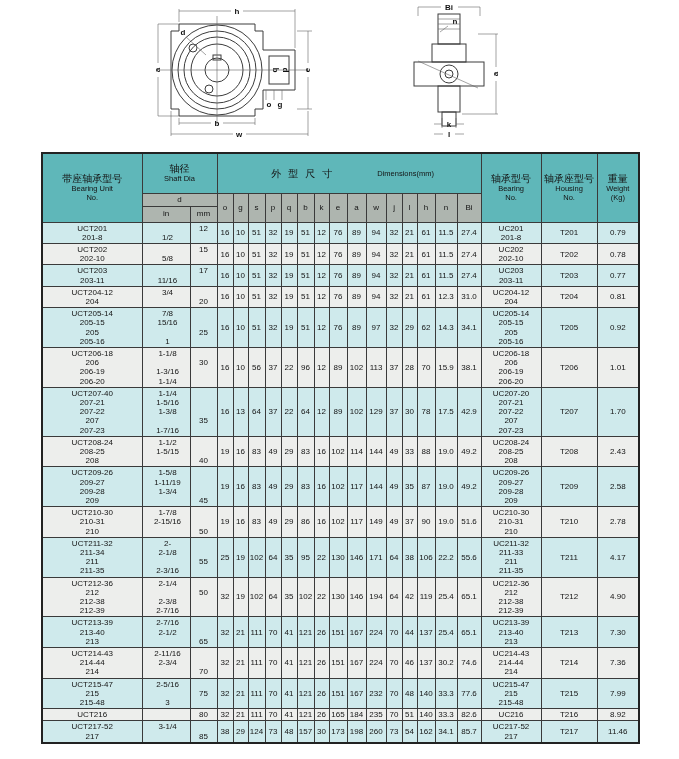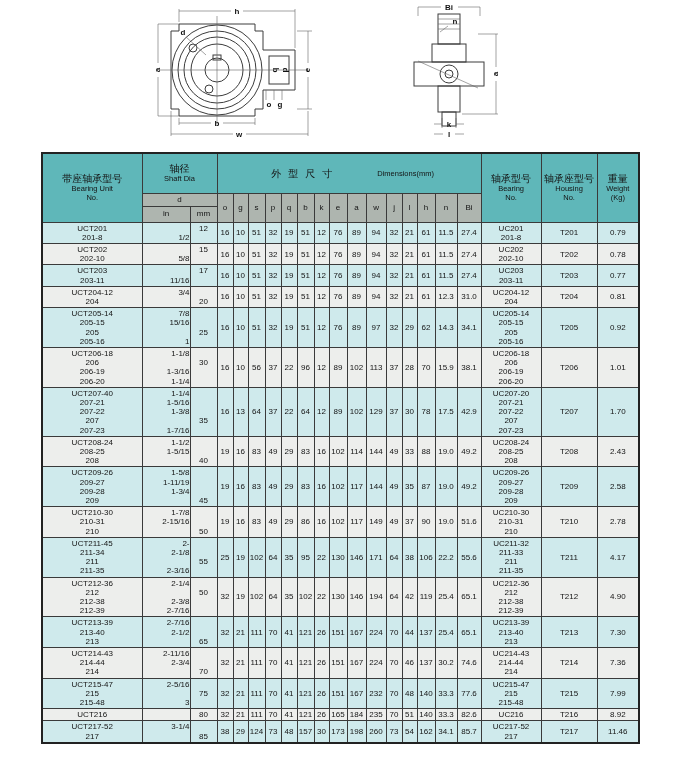--- a/index.html
+++ b/index.html
@@ -18,21 +18,21 @@
   .cn{font-size:10px;line-height:11px}
   .en{font-size:7.5px;line-height:9px}
   .dims-line{display:flex;justify-content:center;align-items:center;gap:38px}
   .cn-wide{letter-spacing:7px;padding-left:7px}
   thead tr.hr1{height:40px}
   thead tr.hr2{height:13px}
   thead tr.hr3{height:16px}
   .row-cyan td{background:var(--row-cyan,#cfeaec)}
   .row-gray td{background:var(--row-gray,#edeeec)}
   .cell-unit,.cell-in,.cell-mm,.cell-bearing{vertical-align:top}
-  .cell-in{text-align:right;padding-left:3px}
+  .cell-in{text-align:center;padding-left:3px}
   .line{white-space:nowrap}
 </style>
 </head>
 <body>
 
 <div class="drawings">
 
   <svg class="front-svg" width="210" height="135" viewBox="0 0 210 135">
 
     <path class="ln" d="M57,20 H133 V27 H141 V46 H173 V86 H141 V105 H133 V112 H57 V105 H49 V27 H57 Z"></path>
@@ -609,21 +609,21 @@
         <td class="cell-bearing">
           <div class="line">UC210-30</div>
           <div class="line">210-31</div>
           <div class="line">210</div>
         </td>
         <td class="cell-housing">T210</td>
         <td class="cell-weight">2.78</td>
       </tr>
       <tr class="row-cyan">
         <td class="cell-unit">
-          <div class="line">UCT211-45</div>
+          <div class="line">UCT211-32</div>
           <div class="line">211-34</div>
           <div class="line">211</div>
           <div class="line">211-35</div>
         </td>
         <td class="cell-in">
           <div class="line">2-</div>
           <div class="line">2-1/8</div>
           <div class="line">&nbsp;</div>
           <div class="line">2-3/16</div>
         </td>

